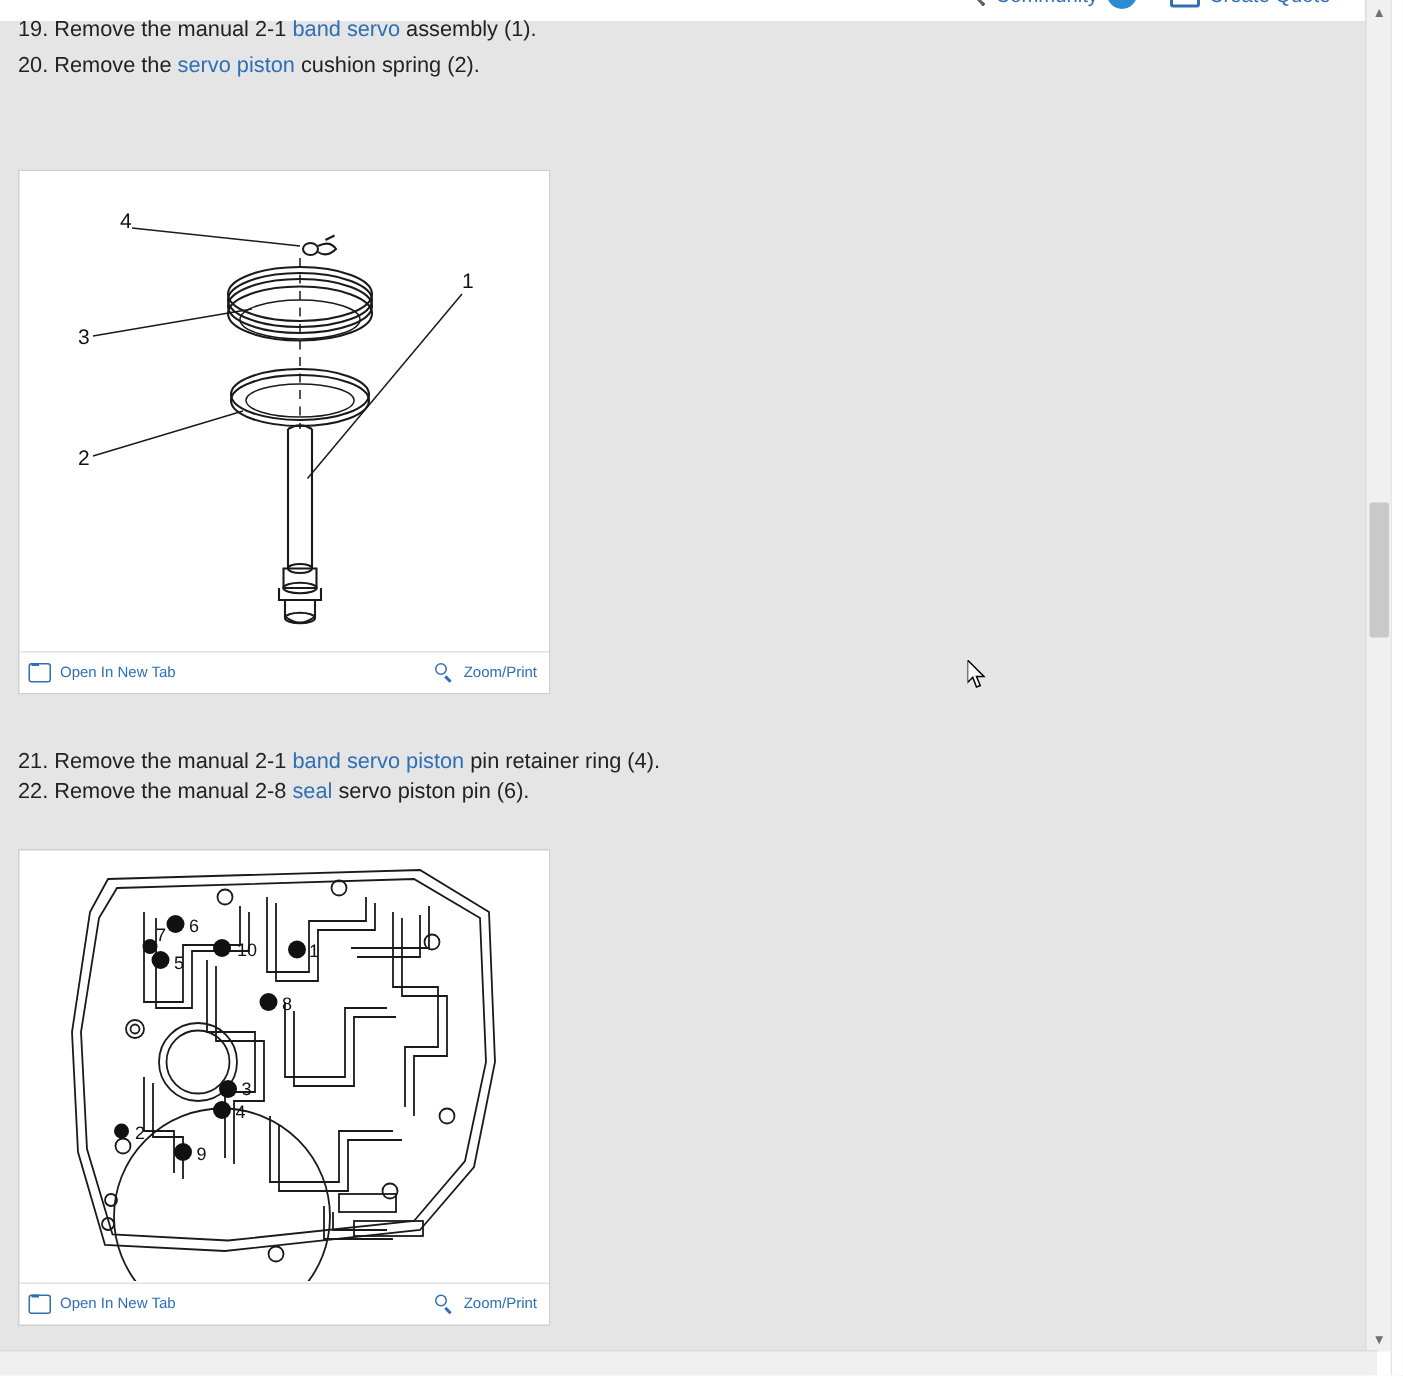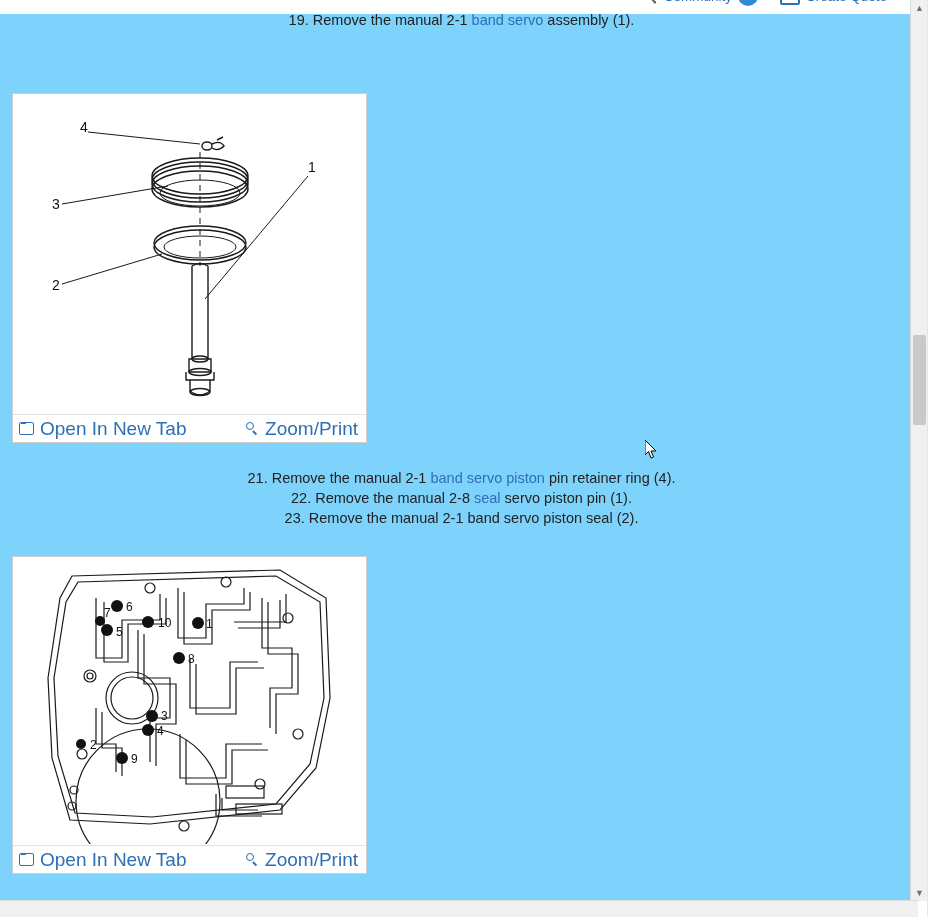--- a/index.html
+++ b/index.html
@@ -83,22 +83,21 @@
     box-shadow: 0 4px 0 #2e6fb5;
   }
 
   
   .content {
     position: absolute;
     left: 0;
     top: 14px;
     width: 911px;
     bottom: 0;
-    background: #7dd3fc;
-    text-align: center;
+    background: #e5e5e5;
   }
 
   .steps {
     padding: 0 0 0 12px;
   }
   .step {
     font-size: 14.5px;
     color: #222222;
     line-height: 20px;
     white-space: nowrap;
@@ -136,21 +135,21 @@
     display: flex;
     align-items: center;
     justify-content: space-between;
     padding: 0 8px 0 6px;
     box-sizing: border-box;
   }
   .bar-link {
     display: flex;
     align-items: center;
     gap: 6px;
-    font-size: 19px;
+    font-size: 10px;
     color: #2e6fb5;
     cursor: pointer;
     white-space: nowrap;
   }
   .newtab-ico {
     width: 13px;
     height: 11px;
     border: 1.5px solid #2e6fb5;
     border-radius: 2px;
     position: relative;
@@ -269,20 +268,23 @@
         <span>Create Quote</span>
       </div>
     </div>
   </div>
 
   <div class="content">
 
     <div class="steps">
       <div class="step first-step">
         <span>19. Remove the manual 2-1 </span><a href="#">band servo</a><span> assembly (1).</span>
+      </div>
+      <div class="step">
+        <span>20. Remove the </span><a href="#">servo piston</a><span> cushion spring (2).</span>
       </div>
     </div>
 
     <div class="figure" style="margin-top:59px;">
       <div class="figure-img">
         <svg width="300" height="300" viewBox="0 0 300 300" aria-hidden="true">
           <g stroke="#1a1a1a" fill="none" stroke-width="1.4">
 
             <ellipse cx="167" cy="42" rx="5" ry="4"></ellipse>
             <path d="M172 40 q8 -4 12 2 q-6 6 -12 2"></path>
@@ -329,29 +331,26 @@
           <span class="newtab-ico"></span>
           <span>Open In New Tab</span>
         </span>
         <span class="bar-link">
           <span class="zoom-ico"></span>
           <span>Zoom/Print</span>
         </span>
       </div>
     </div>
 
-    <div class="steps" style="margin-top:25px;">
+    <div class="steps" style="margin-top:35px;">
       <div class="step">
         <span>21. Remove the manual 2-1 </span><a href="#">band servo piston</a><span> pin retainer ring (4).</span>
       </div>
       <div class="step">
-        <span>22. Remove the manual 2-8 </span><a href="#">seal</a><span> servo piston pin (1).</span>
-      </div>
-      <div class="step">
-        <span>23. Remove the manual 2-1 band servo piston seal (2).</span>
+        <span>22. Remove the manual 2-8 </span><a href="#">seal</a><span> servo piston pin (6).</span>
       </div>
     </div>
 
     <div class="figure" style="margin-top:28px;">
       <div class="figure-img tall">
         <svg width="320" height="286" viewBox="0 0 320 286" aria-hidden="true">
           <g stroke="#1a1a1a" fill="none" stroke-width="1.2">
 
             <path d="M42 18 L250 12 L296 40 L300 140 L286 210 L250 252 L120 266 L40 262 L22 200 L18 120 L30 40 Z"></path>
             <path d="M48 24 L246 18 L290 44 L294 140 L280 206 L246 246 L122 259 L45 255 L28 198 L24 120 L36 44 Z"></path>

